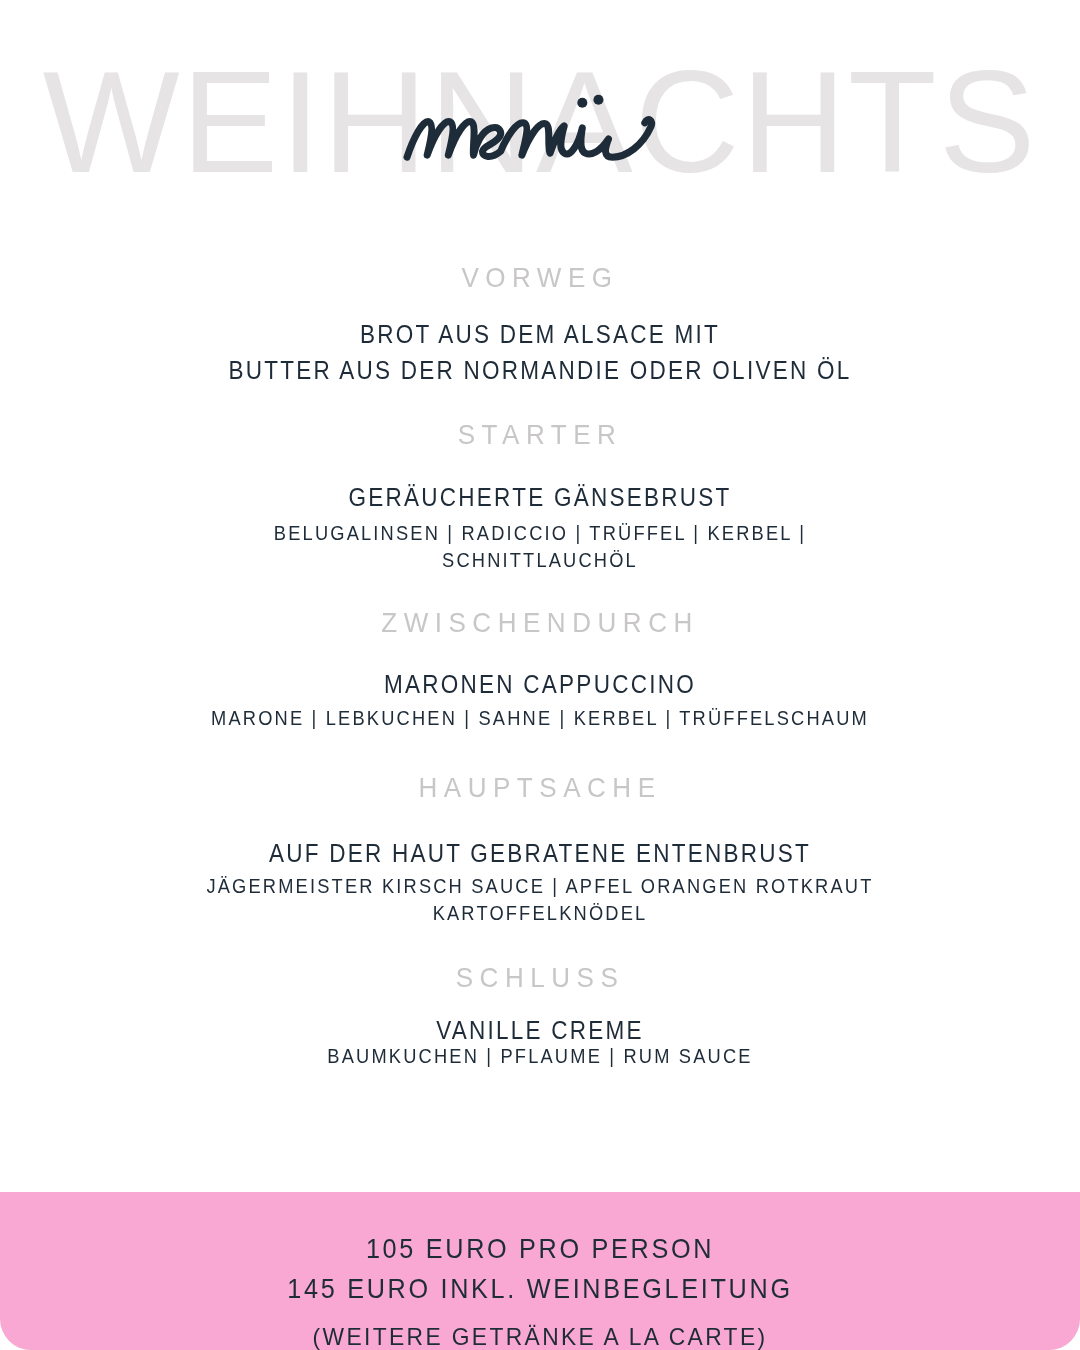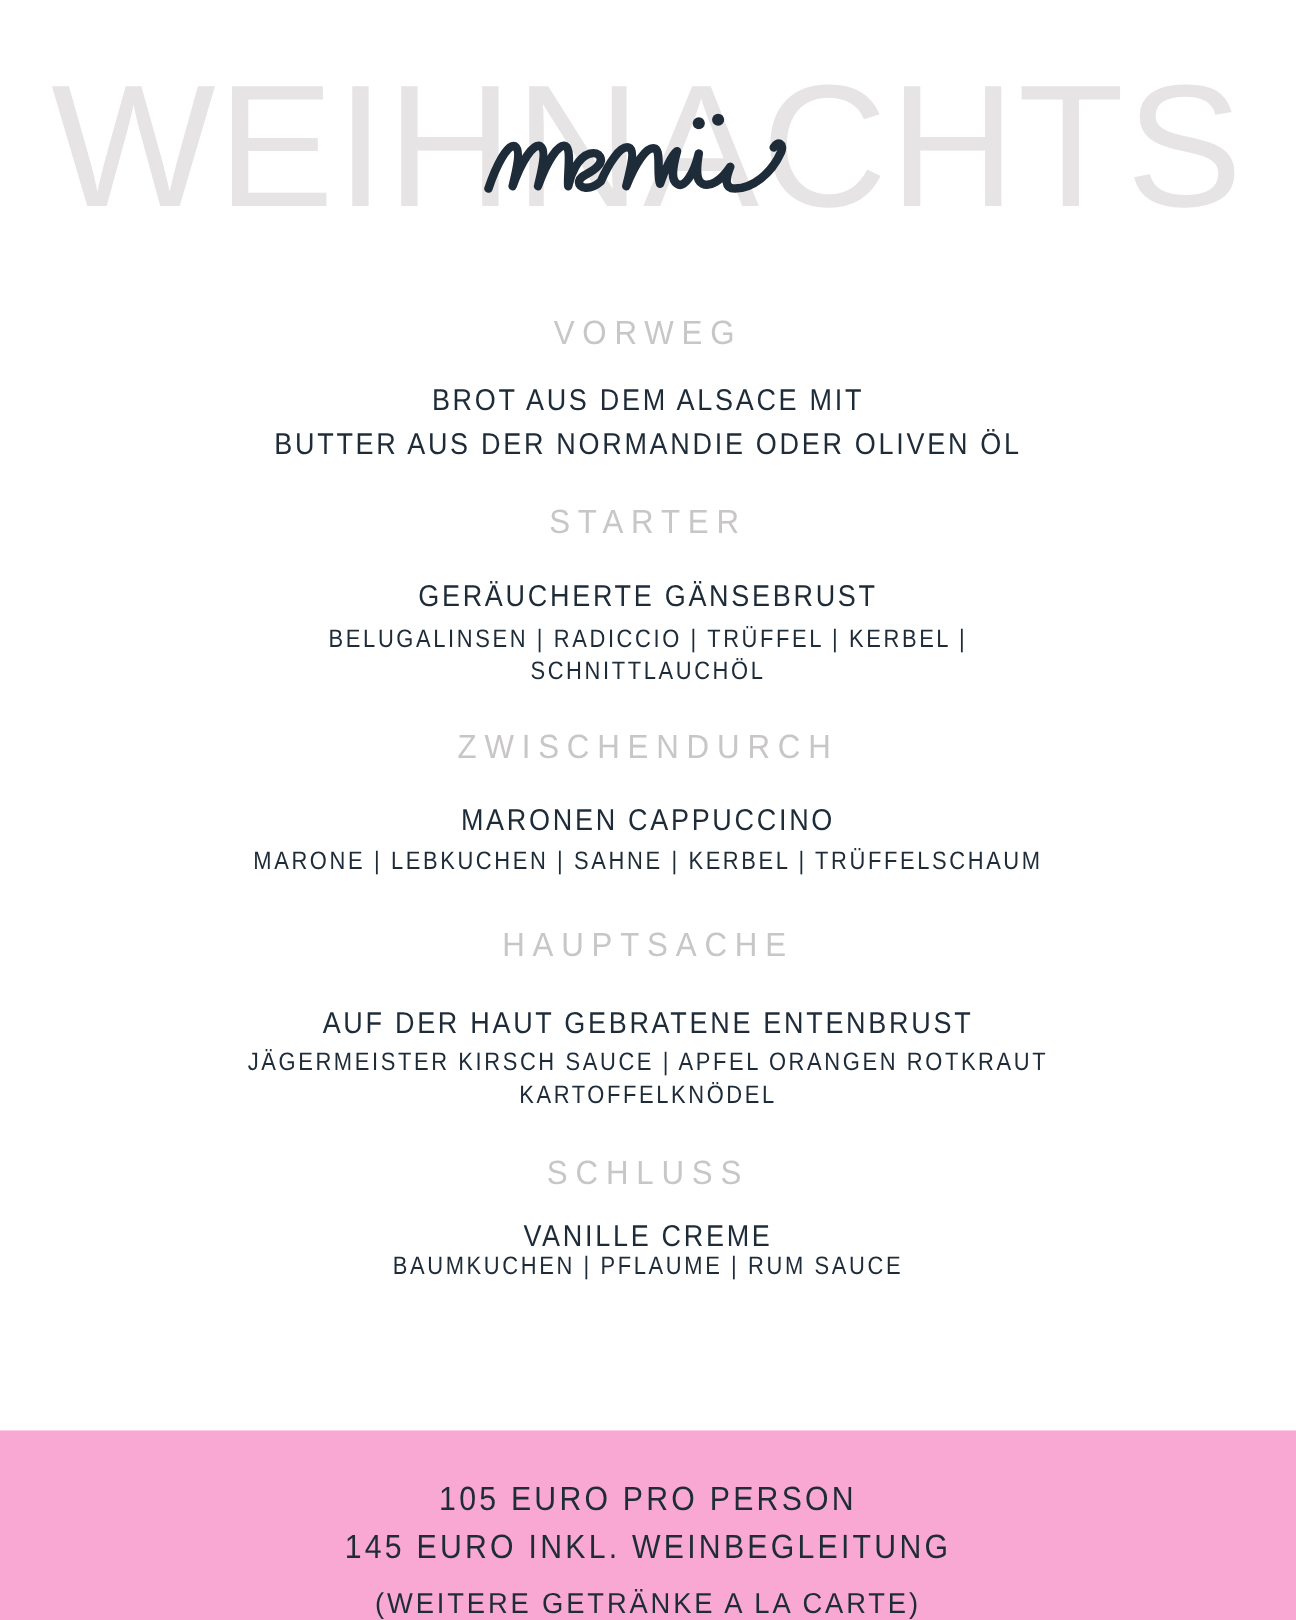--- a/index.html
+++ b/index.html
@@ -9,20 +9,21 @@
   }
   .page {
     position: relative;
     width: 1080px;
     height: 1350px;
     margin: 0 auto;
     background: #ffffff;
     overflow: hidden;
     font-family: "Liberation Sans", "DejaVu Sans", sans-serif;
     color: #1e2b38;
+    border-radius: 31px;
   }
   .line {
     position: absolute;
     left: 0;
     width: 100%;
     margin: 0;
     text-align: center;
     white-space: nowrap;
     line-height: 1;
     transform-origin: 50% 50%;

